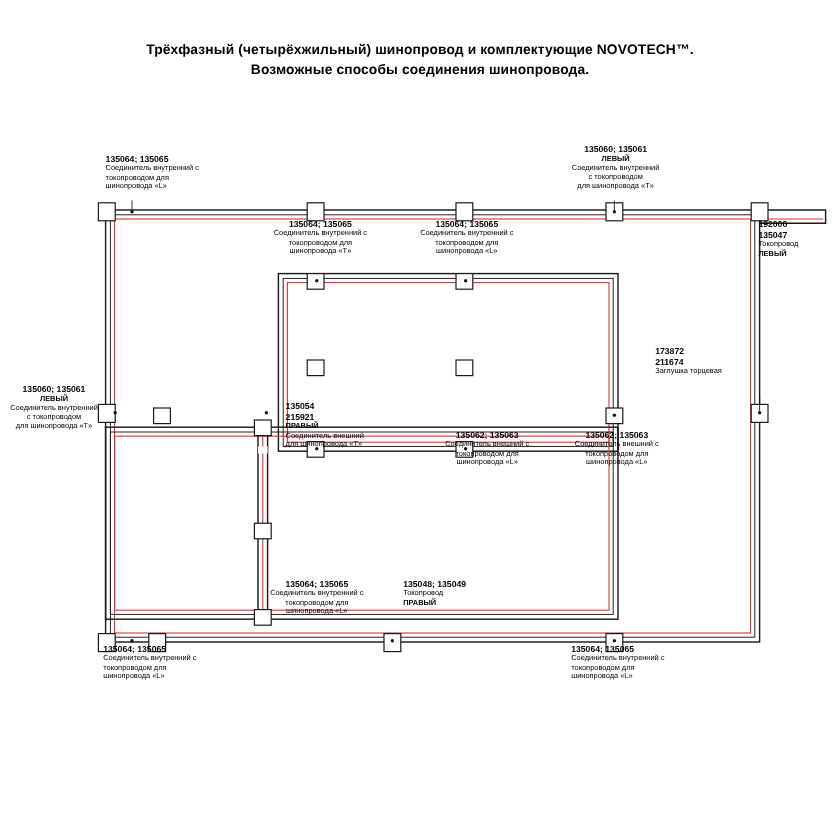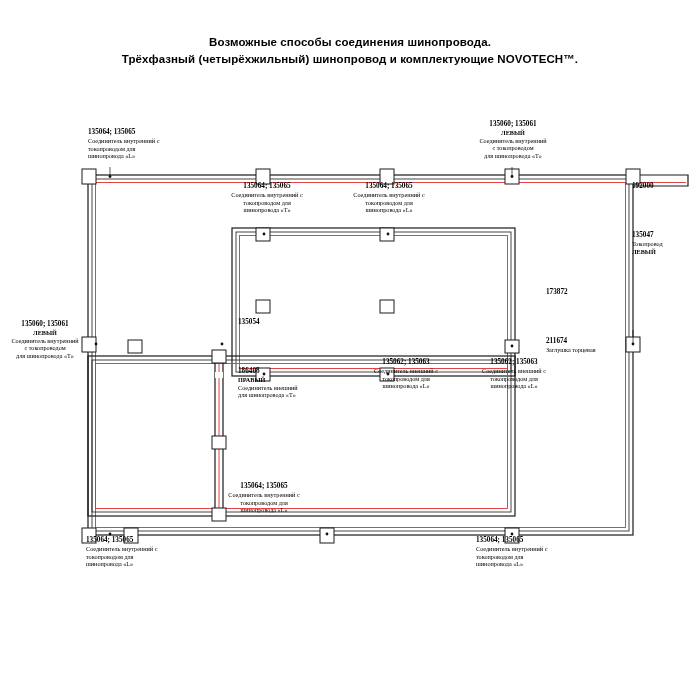--- a/index.html
+++ b/index.html
@@ -15,36 +15,36 @@
 
   .title-block{
     position:absolute;left:0;top:34px;width:700px;text-align:center;
   }
   .title-line{
     font-size:11.5px;font-weight:bold;line-height:17px;letter-spacing:0.1px;
   }
 
   svg#art{position:absolute;left:0;top:0;width:700px;height:700px;}
 
-  .lbl{position:absolute;font-size:6.2px;line-height:7.6px;font-family:Liberation Serif, serif;}
+  .lbl{position:absolute;font-size:6.2px;line-height:7.6px;}
   .lbl .code{font-weight:bold;font-size:7.2px;line-height:9px;display:block;}
-  .lbl .code2{font-weight:bold;font-size:7.2px;line-height:9px;display:block;margin-top:40px;}
+  .lbl .code2{font-weight:bold;font-size:7.2px;line-height:9px;display:block;}
   .lbl .d{display:block;}
   .lbl .b{font-weight:bold;display:block;}
   .ctr{text-align:center;}
   .lf{text-align:left;}
 </style>
 </head>
 <body>
 
 <div id="stage">
 
   <div class="title-block">
+    <div class="title-line">Трёхфазный (четырёхжильный) шинопровод и комплектующие NOVOTECH™.</div>
     <div class="title-line">Возможные способы соединения шинопровода.</div>
-    <div class="title-line">Трёхфазный (четырёхжильный) шинопровод и комплектующие NOVOTECH™.</div>
   </div>
 
   <svg id="art" viewBox="0 0 700 700">
     <g>
 
       <rect x="88" y="175" width="545" height="360" fill="none" stroke="#1a1a1a" stroke-width="1.2"></rect>
       <rect x="92" y="179" width="537" height="352" fill="none" stroke="#1a1a1a" stroke-width="0.8"></rect>
 
       <rect x="95.5" y="182.5" width="530" height="345" fill="none" stroke="#e03030" stroke-width="0.9"></rect>
 
@@ -170,23 +170,23 @@
   </div>
 
   <div class="lbl ctr" style="left:4px;top:320px;width:82px;">
     <span class="code">135060; 135061</span>
     <span class="b">ЛЕВЫЙ</span>
     <span class="d">Соединитель внутренний</span>
     <span class="d">с токопроводом</span>
     <span class="d">для шинопровода «T»</span>
   </div>
 
-  <div class="lbl lf" style="left:238px;top:318px;width:112px;">
+  <div class="lbl lf" style="left:238px;top:334px;width:112px;">
     <span class="code">135054</span>
-    <span class="code2">186408</span>
+    <span class="code2">215921</span>
     <span class="b">ПРАВЫЙ</span>
     <span class="d">Соединитель внешний</span>
     <span class="d">для шинопровода «T»</span>
   </div>
 
   <div class="lbl ctr" style="left:352px;top:358px;width:108px;">
     <span class="code">135062; 135063</span>
     <span class="d">Соединитель внешний с</span>
     <span class="d">токопроводом для</span>
     <span class="d">шинопровода «L»</span>
@@ -199,20 +199,25 @@
     <span class="d">шинопровода «L»</span>
   </div>
 
   <div class="lbl ctr" style="left:205px;top:482px;width:118px;">
     <span class="code">135064; 135065</span>
     <span class="d">Соединитель внутренний с</span>
     <span class="d">токопроводом для</span>
     <span class="d">шинопровода «L»</span>
   </div>
 
+  <div class="lbl lf" style="left:336px;top:482px;width:110px;">
+    <span class="code">135048; 135049</span>
+    <span class="d">Токопровод</span>
+    <span class="b">ПРАВЫЙ</span>
+  </div>
 
   <div class="lbl lf" style="left:86px;top:536px;width:120px;">
     <span class="code">135064; 135065</span>
     <span class="d">Соединитель внутренний с</span>
     <span class="d">токопроводом для</span>
     <span class="d">шинопровода «L»</span>
   </div>
 
 
   <div class="lbl lf" style="left:476px;top:536px;width:120px;">

